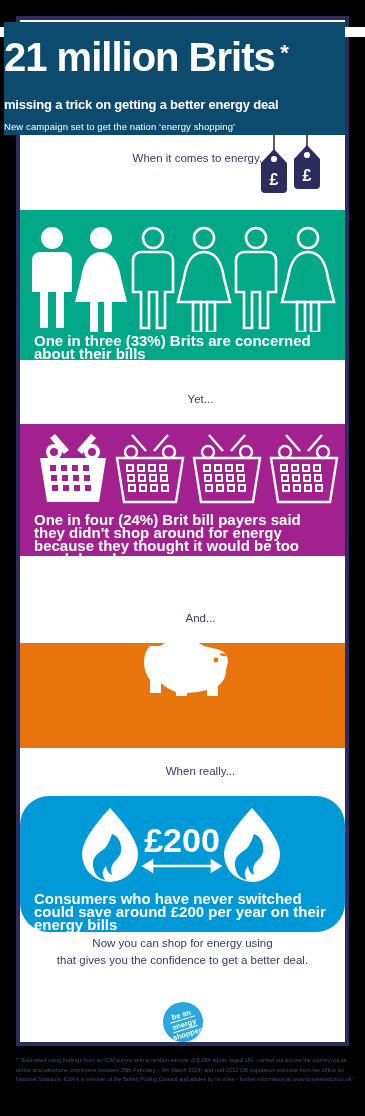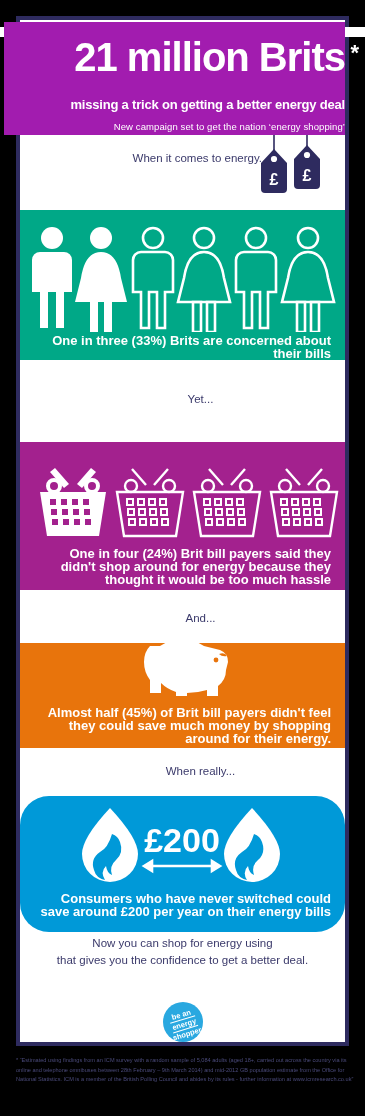--- a/index.html
+++ b/index.html
@@ -11,21 +11,21 @@
     position:absolute;left:16px;top:16px;width:333px;height:1030px;
     border:4px solid #2e2b5f;background:#ffffff;box-sizing:border-box;
   }
   .frame-notch{
     position:absolute;left:0px;top:27px;width:365px;height:10px;background:#ffffff;
   }
 
   
   .header{
     position:absolute;left:4px;top:22px;width:341px;height:113px;
-    background:#a21caf;box-sizing:border-box;text-align:right;z-index:5;padding-left:43px;
+    background:#0c4a6e;box-sizing:border-box;text-align:left;z-index:5;
   }
   .h-title{
     color:#ffffff;font-size:40px;font-weight:bold;letter-spacing:-1px;
     margin-top:13px;line-height:44px;position:relative;display:inline-block;
   }
   .h-star{
     position:absolute;right:-13px;top:-4px;font-size:22px;font-weight:bold;color:#fff;
   }
   .h-sub{color:#ffffff;font-size:13px;font-weight:bold;margin-top:18px;letter-spacing:-0.2px;}
   .h-sub2{color:#ffffff;font-size:9.5px;margin-top:9px;letter-spacing:0.1px;}
@@ -33,22 +33,22 @@
   
   .band-link{
     position:absolute;left:20px;width:325px;background:#ffffff;text-align:center;
     color:#3b3a6b;font-size:11.5px;box-sizing:border-box;z-index:3;padding-left:36px;
   }
   .band-link span{display:block;padding-top:17px;}
 
   
   .band{position:absolute;left:20px;width:325px;box-sizing:border-box;z-index:2;}
   .band .caption{
-    position:absolute;left:0;right:0;text-align:right;color:#ffffff;
-    font-size:13px;font-weight:bold;line-height:13px;padding:0 14px;box-sizing:border-box;
+    position:absolute;left:0;right:0;text-align:left;color:#ffffff;
+    font-size:15px;font-weight:bold;line-height:13px;padding:0 14px;box-sizing:border-box;
   }
 
   
   .tags{position:absolute;right:18px;top:0px;width:70px;height:62px;z-index:6;}
 
   
   .footer-txt{
     position:absolute;left:22px;top:935px;width:321px;text-align:center;
     color:#3b3a6b;font-size:11.5px;line-height:17px;z-index:3;
   }
@@ -130,21 +130,21 @@
         <path d="M277 82 h8 v30 h-8 z M291 82 h8 v30 h-8 z"></path>
       </g>
     </svg>
     <div class="caption" style="top:124px;">One in three (33%) Brits are concerned about their bills</div>
   </div>
 
   <div class="band-link" style="top:376px;height:48px;">
     <span>Yet...</span>
   </div>
 
-  <div class="band" style="top:408px;height:148px;background:#a3218e;margin-top:34px;">
+  <div class="band" style="top:408px;height:148px;background:#a3218e;">
     <svg width="325" height="88" viewBox="0 0 325 88" style="display:block;margin:14px auto 0;">
       <g fill="#ffffff">
         <path d="M35 12 l14 16 -5 4 -14 -16 z M71 12 l-14 16 5 4 14 -16 z"></path>
         <circle cx="34" cy="30" r="6" fill="none" stroke="#ffffff" stroke-width="4"></circle>
         <circle cx="72" cy="30" r="6" fill="none" stroke="#ffffff" stroke-width="4"></circle>
         <path d="M20 36 h66 l-7 44 h-52 z"></path>
         <g fill="#a3218e">
           <rect x="30" y="43" width="6" height="6"></rect>
             <rect x="41" y="43" width="6" height="6"></rect>
             <rect x="52" y="43" width="6" height="6"></rect>
@@ -230,21 +230,20 @@
   <div class="band" style="top:604px;height:144px;background:#e8740c;">
     <svg width="325" height="85" viewBox="0 0 325 85" style="display:block;margin:12px auto 0;">
       <g fill="#ffffff">
         <circle cx="163" cy="10" r="9"></circle>
         <path d="M140 30 q22 -14 44 0 l16 4 q8 3 8 12 l-2 8 q0 10 -8 16 l0 10 h-11 l0 -6 q-10 3 -20 3 l0 3 h-11 l0 -4 q-9 -3 -15 -9 l0 10 h-11 l0 -13 q-6 -8 -6 -18 q0 -10 6 -16 z"></path>
         <path d="M148 23 h28 v4 h-28 z" fill="#e8740c"></path>
         <path d="M199 38 q6 -2 8 2 q-5 1 -8 -2 z" fill="#e8740c"></path>
       </g>
       <circle cx="196" cy="44" r="2.4" fill="#e8740c"></circle>
     </svg>
-    <div class="caption" style="top:102px;">Almost half (45%) of Brit bill payers didn't feel they could save much money  by shopping around for their energy.</div>
   </div>
 
   <div class="band-link" style="top:748px;height:48px;">
     <span>When really...</span>
   </div>
 
   <div class="band" style="top:796px;height:136px;background:#0099d8;border-radius:29px;">
     <svg width="325" height="82" viewBox="0 0 325 82" style="display:block;margin:8px auto 0;">
       <g fill="#ffffff">
         <path d="M90 4 q28 30 28 46 a28 28 0 0 1 -56 0 q0 -16 28 -46 z"></path>

